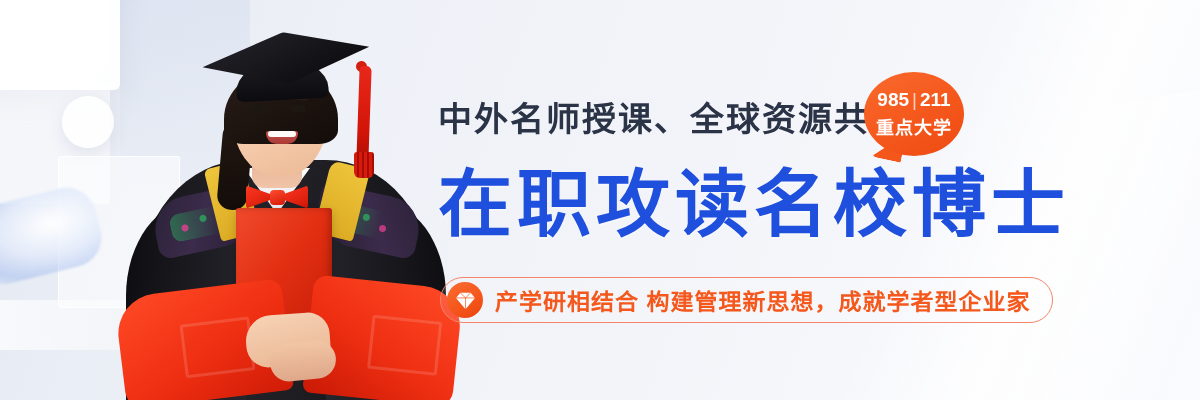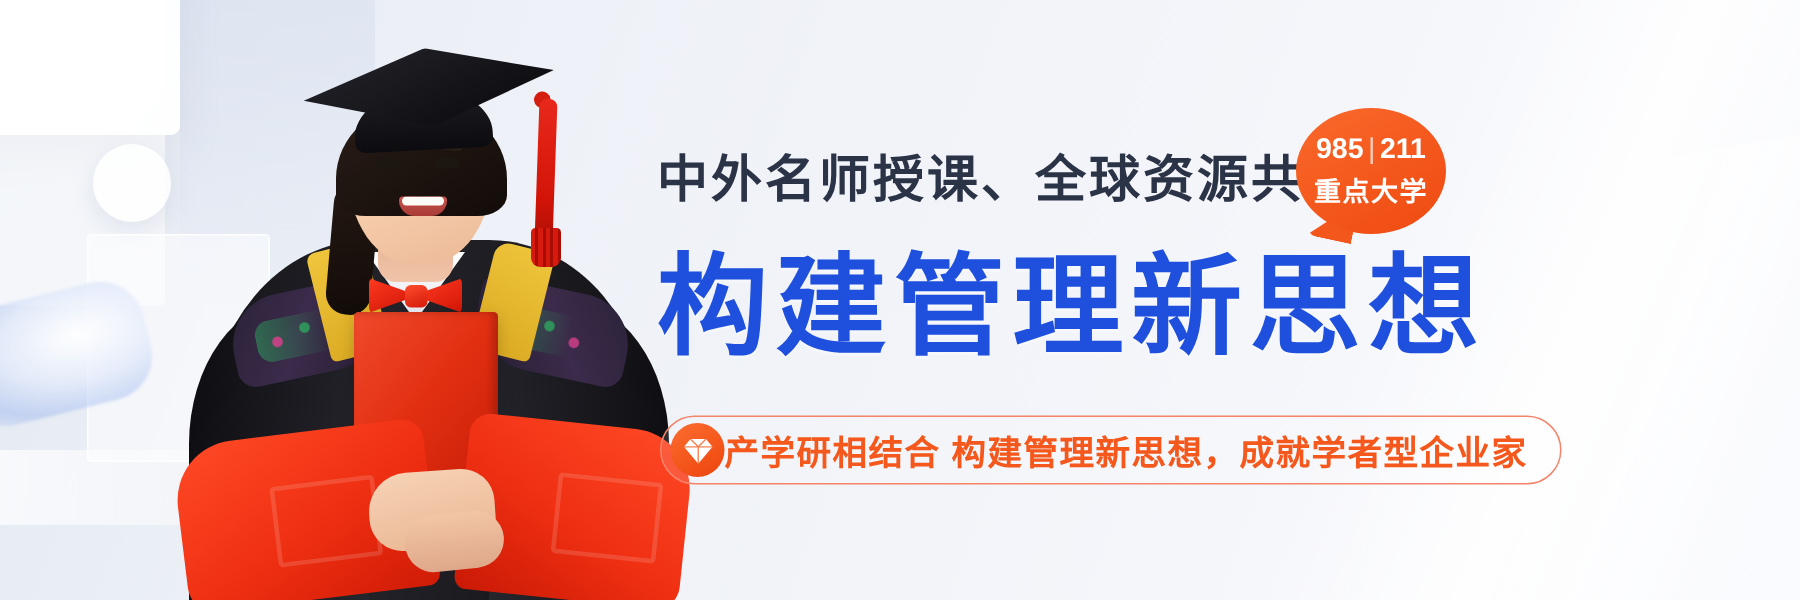--- a/index.html
+++ b/index.html
@@ -520,20 +520,21 @@
   .pill {
     position: absolute;
     left: 4px;
     top: 277px;
     height: 46px;
     padding: 0 22px 0 6px;
     border: 1px solid #f4846a;
     border-radius: 24px;
     display: flex;
     align-items: center;
+    gap: 12px;
     background: rgba(255,255,255,0.12);
     box-sizing: border-box;
   }
   .gem-badge {
     width: 36px;
     height: 36px;
     border-radius: 50%;
     background: linear-gradient(150deg, #fb6d31 0%, #f4551a 60%, #ea440f 100%);
     display: flex;
     align-items: center;
@@ -614,21 +615,21 @@
     <div class="subtitle">中外名师授课、全球资源共享</div>
 
     <div class="badge">
       <div class="badge-tail"></div>
       <div class="badge-bubble">
         <div class="badge-line1"><span>985</span><span class="badge-sep">|</span><span>211</span></div>
         <div class="badge-line2">重点大学</div>
       </div>
     </div>
 
-    <div class="headline">构建管理新思想</div>
+    <div class="headline">在职攻读名校博士</div>
 
     <div class="pill">
       <div class="gem-badge">
         <svg width="21" height="19" viewBox="0 0 24 22" aria-hidden="true">
           <path d="M6 2 L18 2 L23 8 L12 21 L1 8 Z" fill="#ffffff"></path>
           <path d="M6 2 L12 8 L18 2 M1 8 L23 8 M12 8 L12 21" stroke="#f4581c" stroke-width="1.1" fill="none" opacity="0.75"></path>
         </svg>
       </div>
       <div class="pill-text">产学研相结合 构建管理新思想，成就学者型企业家</div>
     </div>

